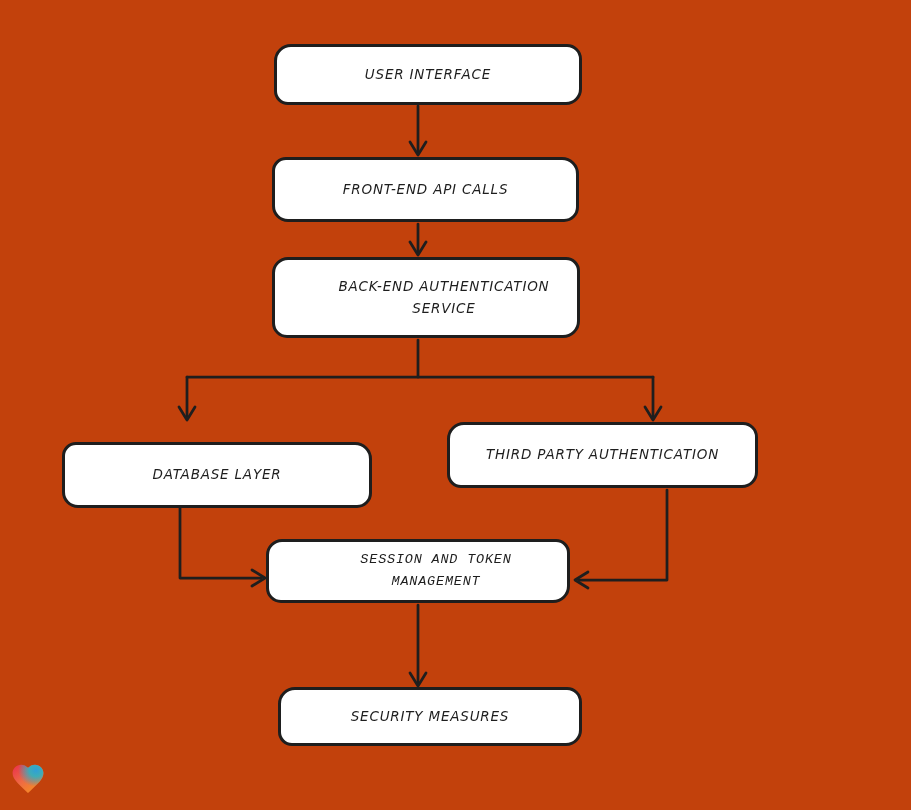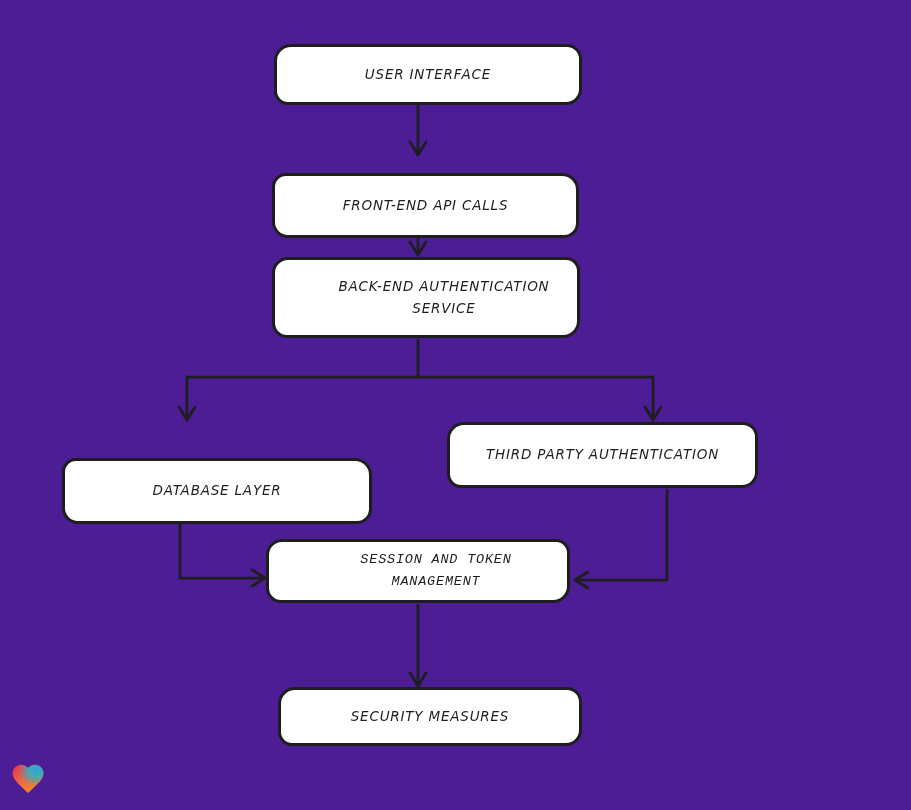--- a/index.html
+++ b/index.html
@@ -1,20 +1,20 @@
 <!DOCTYPE html>
 <html><head>
 <meta charset="utf-8">
 <style>
   html, body { margin: 0; padding: 0; background: #ffffff; }
   .canvas {
     position: relative;
     width: 911px;
     height: 810px;
-    background: #4c1d95;
+    background: #c2410c;
     overflow: hidden;
     font-family: "DejaVu Sans", sans-serif;
   }
   .edges-layer {
     position: absolute;
     left: 0; top: 0;
     width: 911px; height: 810px;
   }
   .node {
     position: absolute;
@@ -29,21 +29,21 @@
   .node .label {
     font-style: italic;
     font-size: 13.5px;
     letter-spacing: 0.8px;
     line-height: 1.6;
     color: #1e1e1e;
     text-align: center;
   }
   
   .r-a { border-radius: 17px 15px 16px 14px; }
-  .r-b { border-radius: 14px 17px 15px 16px; margin-top: 16px; }
+  .r-b { border-radius: 14px 17px 15px 16px; }
   .r-c { border-radius: 16px 14px 17px 15px; padding-left: 36px; }
 
   .node-ui        { left: 274px; top: 44px;  width: 308px; height: 61px; }
   .node-frontend  { left: 272px; top: 157px; width: 307px; height: 65px; }
   .node-backend   { left: 272px; top: 257px; width: 308px; height: 81px; }
   .node-database  { left: 62px;  top: 442px; width: 310px; height: 66px; }
   .node-thirdparty{ left: 447px; top: 422px; width: 311px; height: 66px; }
   .node-session   { left: 266px; top: 539px; width: 304px; height: 64px; }
   .node-security  { left: 278px; top: 687px; width: 304px; height: 59px; }
 

